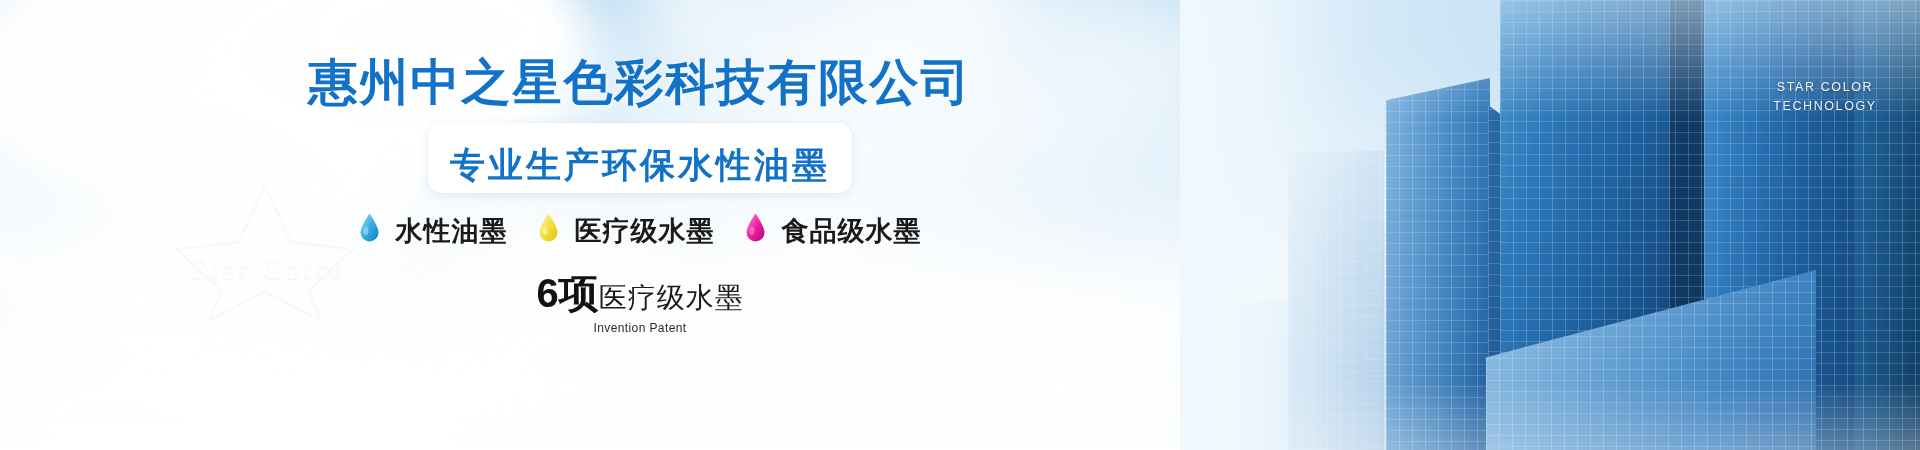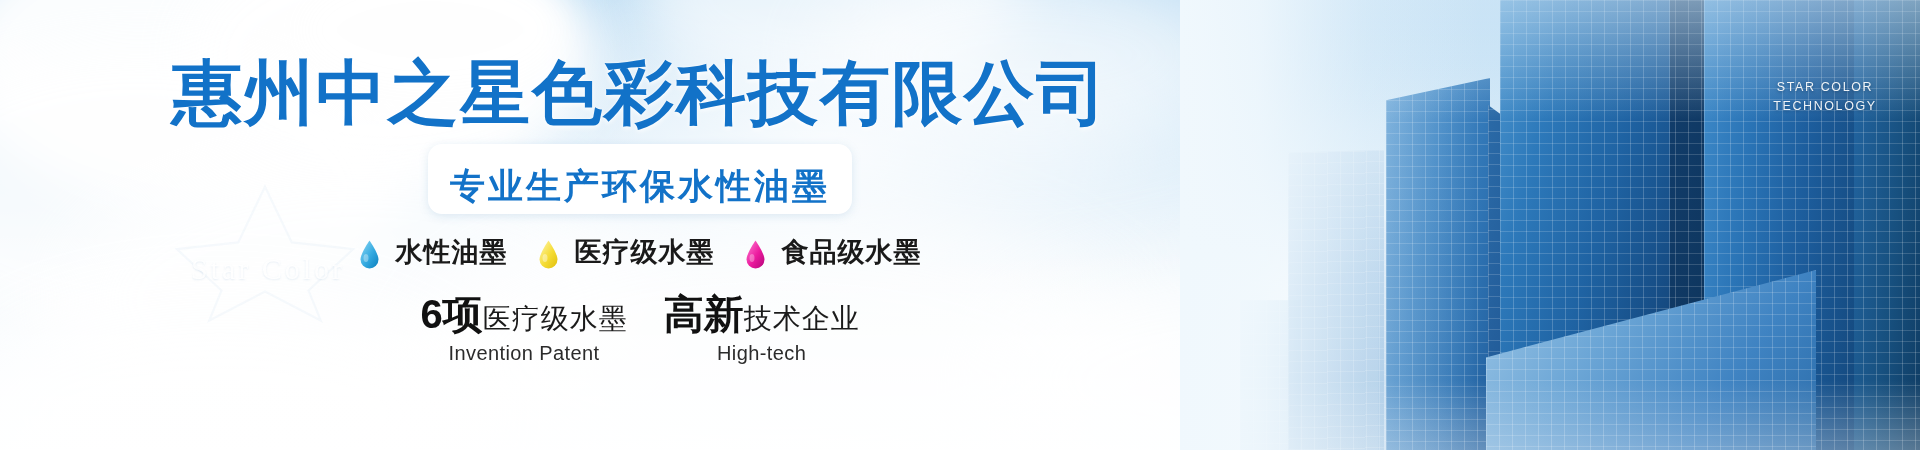--- a/index.html
+++ b/index.html
@@ -131,21 +131,21 @@
   }
 
   
   .content{
     position:absolute; left:0; top:0; width:1280px; height:450px;
     display:flex; flex-direction:column; align-items:center;
   }
 
   .title{
     margin-top:58px;
-    font-size:70px; font-weight:700; letter-spacing:2px;
+    font-size:49px; font-weight:700; letter-spacing:2px;
     color:#1272c8; white-space:nowrap; line-height:1;
     text-shadow:0 2px 5px rgba(255,255,255,.85), 0 0 2px rgba(255,255,255,.9);
   }
 
   .pill{
     margin-top:16px;
     background:#ffffff;
     border-radius:14px;
     padding:22px 22px 9px;
     box-shadow:0 2px 10px rgba(120,165,200,.22);
@@ -153,21 +153,21 @@
   .pill-text{
     font-size:35px; font-weight:700; letter-spacing:3px;
     color:#1272c8; line-height:1.12; white-space:nowrap;
   }
 
   .features{
     margin-top:20px;
     display:flex; align-items:center; gap:30px;
     white-space:nowrap;
   }
-  .feature{display:flex; align-items:flex-end; gap:16px;font-family:Liberation Mono, monospace;}
+  .feature{display:flex; align-items:flex-start; gap:16px;font-family:Liberation Mono, monospace;}
   .drop{display:block; width:21px; height:30px; flex:0 0 auto;}
   .feature-label{
     font-size:27px; font-weight:700; color:#1a1a1a; letter-spacing:1px;
     text-shadow:0 1px 2px rgba(255,255,255,.7);
   }
 
   .badges{
     margin-top:24px;
     display:flex; align-items:flex-start; gap:36px;
   }
@@ -176,21 +176,21 @@
   .badge-big{
     font-size:40px; font-weight:700; color:#111; letter-spacing:0;
     line-height:1;
   }
   .badge-small{
     font-size:28px; font-weight:400; color:#1b1b1b; letter-spacing:1px;
     line-height:1;
   }
   .badge-en{
     margin-top:8px;
-    font-size:20px; font-weight:400; color:#2b2b2b; letter-spacing:.4px;
+    font-size:12px; font-weight:400; color:#2b2b2b; letter-spacing:.4px;
   }
 </style>
 </head>
 <body>
 
 <div class="banner">
 
   <div class="sky">
     <div class="skyblue"></div>
     <div class="cloud c1"></div>
@@ -319,24 +319,17 @@
     <div class="badges">
 
       <div class="badge">
         <div class="badge-line">
           <span class="badge-big">6项</span>
           <span class="badge-small">医疗级水墨</span>
         </div>
         <div class="badge-en">Invention Patent</div>
       </div>
 
-      <div class="badge">
-        <div class="badge-line">
-          <span class="badge-big">高新</span>
-          <span class="badge-small">技术企业</span>
-        </div>
-        <div class="badge-en">High-tech</div>
-      </div>
 
     </div>
 
   </div>
 </div>
 
 </body></html>

